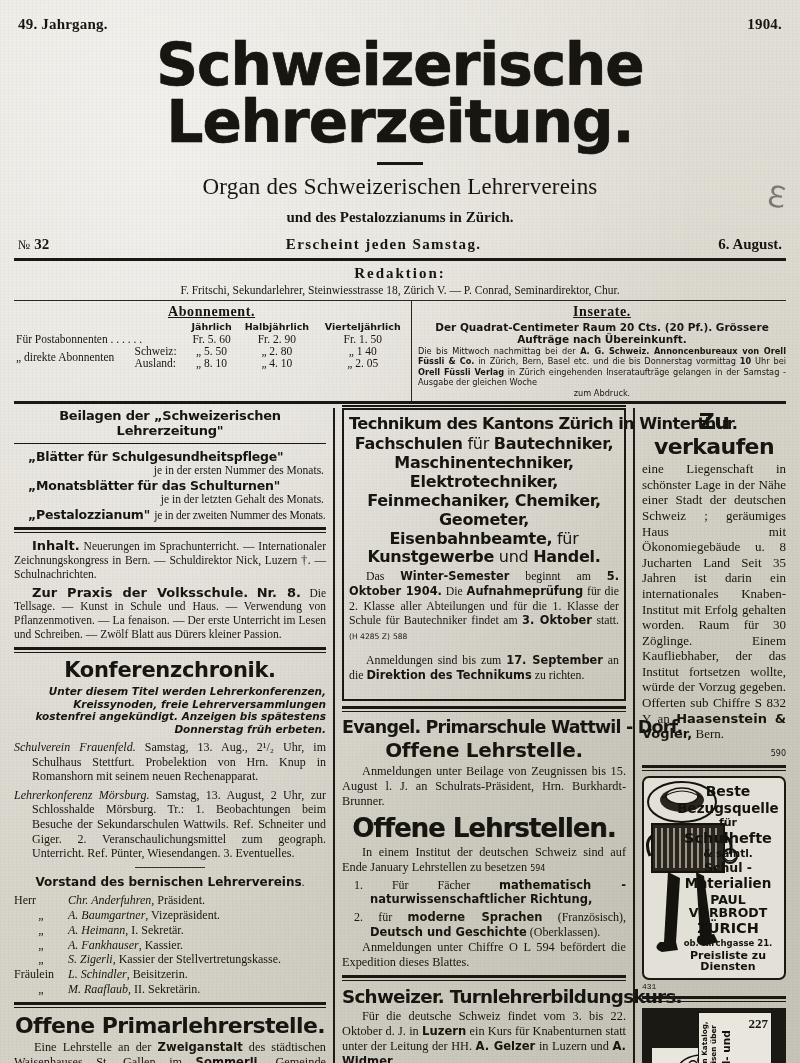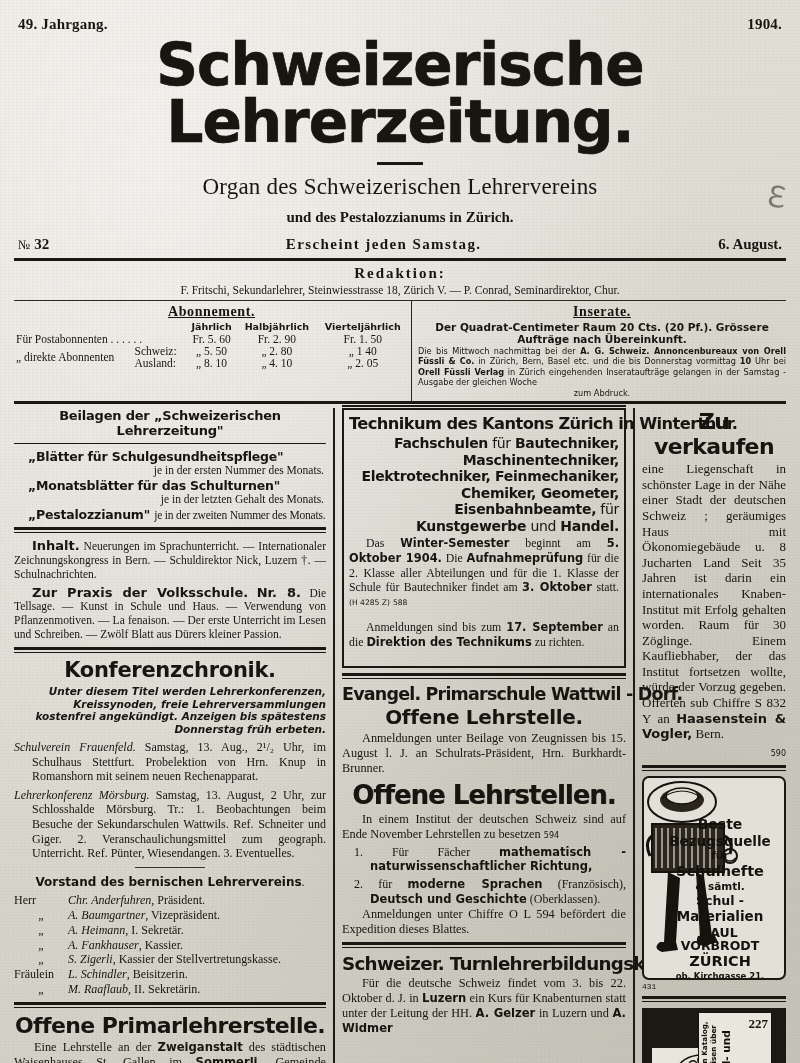--- a/index.html
+++ b/index.html
@@ -101,22 +101,22 @@
     text-align:center;margin:2px 0 2px;letter-spacing:-.6px;}
   .body-just{font-size:12.3px;line-height:1.22;text-align:justify;text-indent:20px;margin:0;}
   .body-just b{font-family:"DejaVu Sans",sans-serif;font-size:11.6px;}
   .refnum{font-size:8px;font-family:"DejaVu Sans",sans-serif;}
 
   
   .adbox{border:2px solid #1a1812;padding:3px 5px 4px;position:relative;}
   .adbox::before{content:"";position:absolute;left:-2px;right:-2px;top:-5px;height:2px;background:#1a1812;}
   .tech-h{font-family:"DejaVu Sans",sans-serif;font-weight:bold;font-size:16.3px;
     text-align:center;margin:1px 0 2px;letter-spacing:-.6px;white-space:nowrap;}
-  .tech-l{font-family:"DejaVu Sans",sans-serif;font-weight:bold;font-size:14px;
-    text-align:right;line-height:1.18;letter-spacing:-.3px;}
+  .tech-l{font-family:"DejaVu Sans",sans-serif;font-weight:bold;font-size:16px;
+    text-align:center;line-height:1.18;letter-spacing:-.3px;}
   .tech-l span{font-weight:normal;}
   .tech-b{font-size:11.8px;line-height:1.2;text-align:justify;text-indent:17px;margin-top:2px;}
   .tech-b b{font-family:"DejaVu Sans",sans-serif;font-size:11.4px;}
   .tech-b .sm{font-size:7.6px;font-family:"DejaVu Sans",sans-serif;}
   .ev-h{font-family:"DejaVu Sans",sans-serif;font-weight:bold;font-size:17.5px;
     text-align:center;margin:4px 0 0;letter-spacing:-.8px;white-space:nowrap;}
   .ev-h2{font-family:"DejaVu Sans",sans-serif;font-weight:bold;font-size:20px;
     text-align:center;margin:1px 0 2px;letter-spacing:-.3px;}
   .ol-h{font-family:"DejaVu Sans",sans-serif;font-weight:bold;font-size:26px;
     text-align:center;margin:4px 0 2px;letter-spacing:-1px;
@@ -127,22 +127,22 @@
   .turn-h{font-family:"DejaVu Sans",sans-serif;font-weight:bold;font-size:18.3px;
     text-align:center;margin:3px 0 2px;letter-spacing:-.7px;white-space:nowrap;}
 
   
   .zv-h{font-family:"DejaVu Sans",sans-serif;font-weight:bold;font-size:22px;
     text-align:center;margin:1px 0 2px;letter-spacing:-.6px;}
   .zv-b{font-size:13px;line-height:1.2;text-align:justify;margin:0;}
   .zv-b b{font-family:"DejaVu Sans",serif;font-weight:bold;}
   .vb-box{border:2px solid #1a1812;border-radius:7px;margin-top:5px;height:200px;
     position:relative;overflow:hidden;background:#e3e0d7;}
-  .vb-right{position:absolute;right:12px;top:4px;width:104px;text-align:center;
-    font-family:"DejaVu Sans",sans-serif;font-weight:bold;color:#14120d;line-height:1.06;margin-top:33px;}
+  .vb-right{position:absolute;right:4px;top:4px;width:104px;text-align:center;
+    font-family:"DejaVu Sans",sans-serif;font-weight:bold;color:#14120d;line-height:1.06;}
   .vb-right div{margin:2px 0;}
   .f1{font-size:14px;} .f2{font-size:13.5px;} .f3{font-size:11px;}
   .f4{font-size:14.5px;} .f5{font-size:10.5px;} .f6{font-size:12.5px;}
   .f7{font-size:13.5px;} .f8{font-size:8.5px;} .f9{font-size:11px;}
   .vb-num{text-align:left;font-size:8px;font-family:Liberation Mono, monospace;margin-top:2px;}
   .ring-ad{margin-top:6px;height:200px;background:#1b1914;position:relative;overflow:hidden;}
   .ring-card{position:absolute;left:10px;top:40px;width:96px;background:#e9e6dd;
     text-align:center;padding:4px 2px 5px;}
   .vert-card{position:absolute;right:14px;top:4px;bottom:4px;width:72px;background:#e9e6dd;
     border:1px solid #15130e;}
@@ -270,21 +270,21 @@
        <p class="tech-b"><span>Das </span><b>Winter-Semester</b><span> beginnt am </span><b>5. Oktober 1904.</b><span> Die </span><b>Aufnahmeprüfung</b><span> für die 2. Klasse aller Abteilungen und für die 1. Klasse der Schule für Bautechniker findet am </span><b>3. Oktober</b><span> statt.</span> <span class="sm">(H 4285 Z)</span> <span class="sm">588</span></p>
        <p class="tech-b"><span>Anmeldungen sind bis zum </span><b>17. September</b><span> an die </span><b>Direktion des Technikums</b><span> zu richten.</span></p>
      </div>
 
      <div class="dbl-rule"></div>
      <div class="ev-h">Evangel. Primarschule Wattwil - Dorf.</div>
      <div class="ev-h2">Offene Lehrstelle.</div>
      <p class="body-just">Anmeldungen unter Beilage von Zeugnissen bis 15. August l. J. an Schulrats-Präsident, Hrn. Burkhardt-Brunner.</p>
 
      <div class="ol-h">Offene Lehrstellen.</div>
-     <p class="body-just"><span>In einem Institut der deutschen Schweiz sind auf Ende November Lehrstellen zu besetzen</span> <span class="refnum">594</span></p>
+     <p class="body-just"><span>In einem Institut der deutschen Schweiz sind auf Ende January Lehrstellen zu besetzen</span> <span class="refnum">594</span></p>
      <p class="lst"><span>1.</span> <span>Für Fächer </span><b>mathematisch - naturwissenschaftlicher Richtung,</b></p>
      <p class="lst"><span>2.</span> <span>für </span><b>moderne Sprachen</b><span> (Französisch), </span><b>Deutsch und Geschichte</b><span> (Oberklassen).</span></p>
      <p class="body-just">Anmeldungen unter Chiffre O L 594 befördert die Expedition dieses Blattes.</p>
 
      <div class="dbl-rule"></div>
      <div class="turn-h">Schweizer. Turnlehrerbildungskurs.</div>
      <p class="body-just"><span>Für die deutsche Schweiz findet vom 3. bis 22. Oktober d. J. in </span><b>Luzern</b><span> ein Kurs für Knabenturnen statt unter der Leitung der HH. </span><b>A. Gelzer</b><span> in Luzern und </span><b>A. Widmer</b></p>
 
    </div>
 

